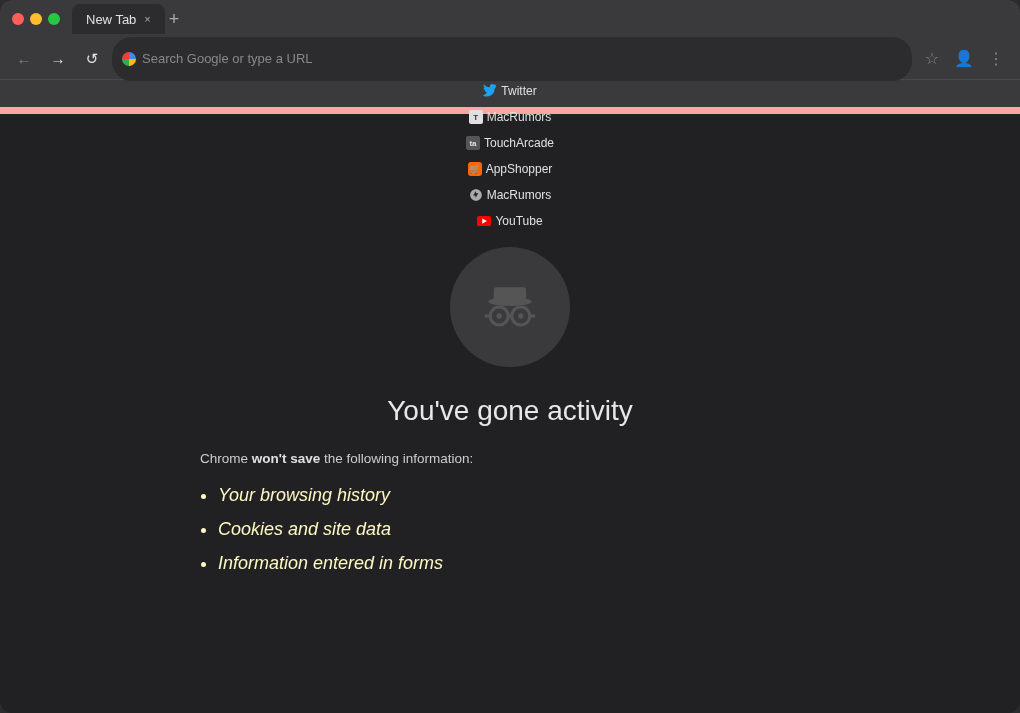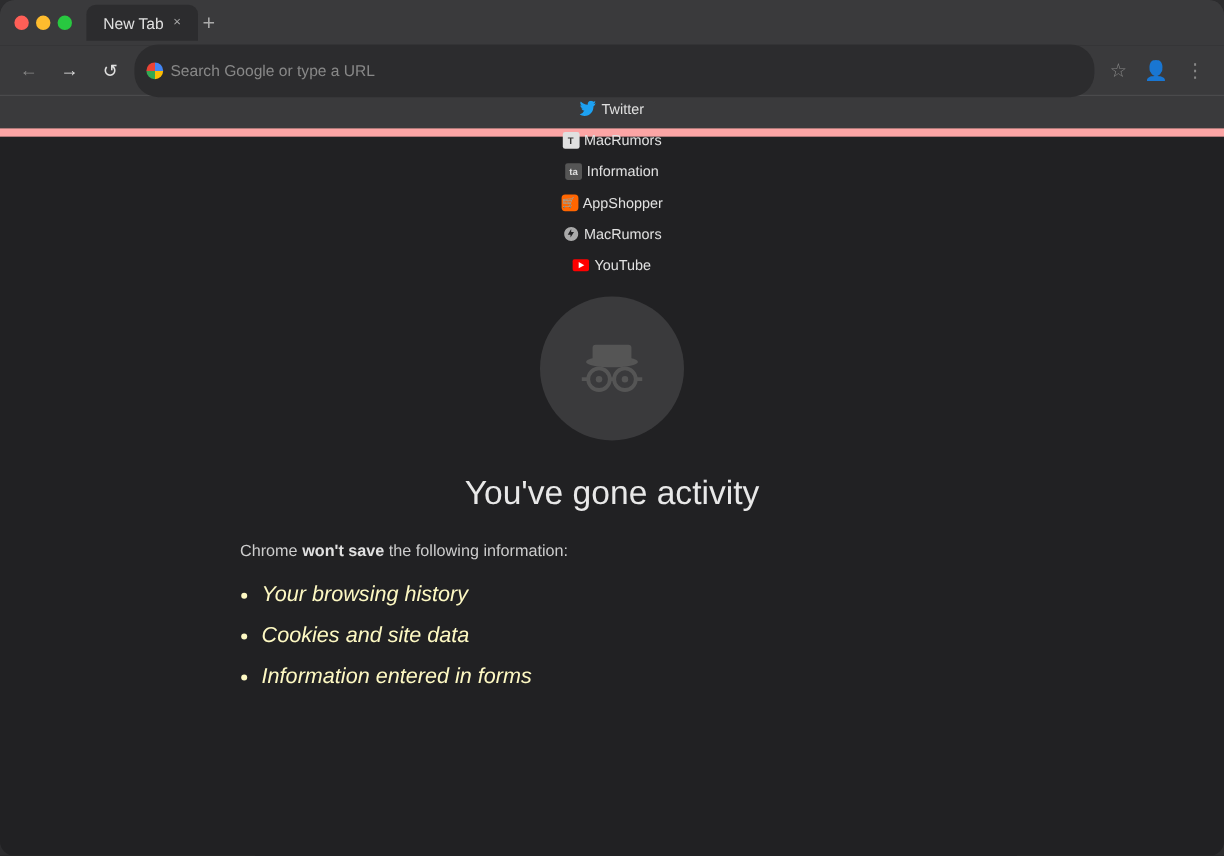--- a/index.html
+++ b/index.html
@@ -331,21 +331,21 @@
     <div class="bm-icon">
       <div class="techmeme-icon">T</div>
     </div>
     <span>MacRumors</span>
   </div>
 
   <div class="bookmark-item">
     <div class="bm-icon">
       <div class="toucharcade-icon">ta</div>
     </div>
-    <span>Information</span>
+    <span>TouchArcade</span>
   </div>
 
   <div class="bookmark-item">
     <div class="bm-icon">
       <div class="appshopper-icon">🛒</div>
     </div>
     <span>AppShopper</span>
   </div>
 
   <div class="bookmark-item">

